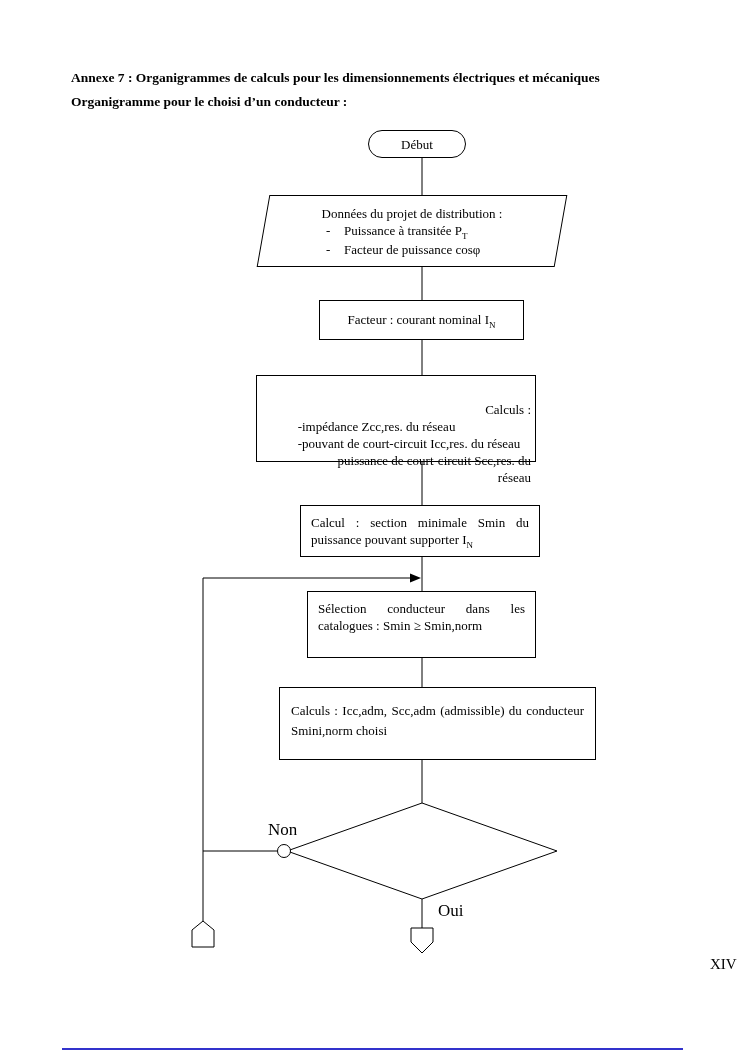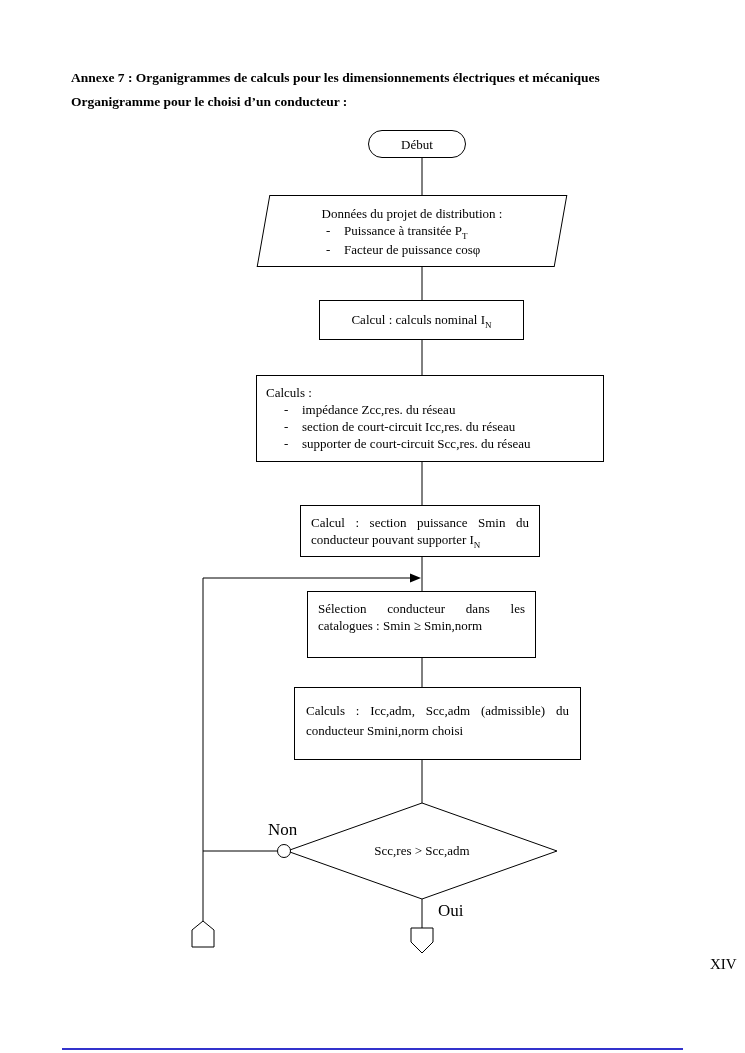--- a/index.html
+++ b/index.html
@@ -32,25 +32,25 @@
   }
   .center { display: flex; align-items: center; justify-content: center; }
   .start { left: 368px; top: 130px; width: 98px; height: 28px; border-radius: 14px; }
   .para { left: 263px; top: 195px; width: 298px; height: 72px; transform: skewX(-10deg); }
   .para-inner { width: 100%; height: 100%; transform: skewX(10deg); padding-top: 9px; }
   .para-title { text-align: center; }
   .para-items { padding-left: 62px; }
   .li { display: flex; }
   .li .dash { flex: 0 0 18px; }
   .calc-nominal { left: 319px; top: 300px; width: 205px; height: 40px; }
-  .calc-network { left: 256px; top: 375px; width: 348px; height: 87px; padding: 8px 4px 0 9px; }
+  .calc-network { left: 256px; top: 375px; width: 280px; height: 87px; padding: 25px 4px 0 9px; text-align: right; }
   .calc-network .items { padding-left: 18px; }
   .calc-smin { left: 300px; top: 505px; width: 240px; height: 52px; padding: 8px 10px; text-align: justify; }
   .selection { left: 307px; top: 591px; width: 229px; height: 67px; padding: 8px 10px; text-align: justify; }
-  .calc-adm { left: 294px; top: 687px; width: 287px; height: 73px; padding: 13px 11px; line-height: 20px; text-align: justify; }
+  .calc-adm { left: 279px; top: 687px; width: 317px; height: 73px; padding: 13px 11px; line-height: 20px; text-align: justify; }
   .decision-text {
     position: absolute; left: 287px; top: 803px; width: 270px; height: 96px;
     font-size: 13px; background: transparent;
   }
   .flow-label { position: absolute; font-size: 17px; background: transparent; }
   .label-non { left: 268px; top: 820px; }
   .label-oui { left: 438px; top: 901px; }
   .page-number { position: absolute; left: 710px; top: 956px; font-size: 15px; }
   .footer-rule { position: absolute; left: 62px; top: 1048px; width: 621px; height: 2px; background: #3333cc; }
   sub { font-size: 9px; line-height: 1; }
@@ -100,56 +100,53 @@
         </div>
         <div class="li">
           <span class="dash">-</span>
           <span><span>Facteur de puissance cosφ</span><sub></sub></span>
         </div>
       </div>
     </div>
   </div>
 
   <div class="node center calc-nominal">
-    <span><span>Calcul : calculs nominal I</span><sub>N</sub></span>
+    <span><span>Facteur : courant nominal I</span><sub>N</sub></span>
   </div>
 
   <div class="node calc-network">
     <div>Calculs :</div>
     <div class="items">
       <div class="li">
         <span class="dash">-</span>
         <span>impédance Zcc,res. du réseau</span>
       </div>
       <div class="li">
         <span class="dash">-</span>
-        <span>section de court-circuit Icc,res. du réseau</span>
+        <span>pouvant de court-circuit Icc,res. du réseau</span>
       </div>
       <div class="li">
         <span class="dash">-</span>
-        <span>supporter de court-circuit Scc,res. du réseau</span>
+        <span>puissance de court-circuit Scc,res. du réseau</span>
       </div>
     </div>
   </div>
 
   <div class="node calc-smin">
-    <span><span>Calcul : section puissance Smin du conducteur pouvant supporter I</span><sub>N</sub></span>
+    <span><span>Calcul : section minimale Smin du puissance pouvant supporter I</span><sub>N</sub></span>
   </div>
 
   <div class="node selection">
     <span>Sélection conducteur dans les catalogues : Smin ≥ Smin,norm</span>
   </div>
 
   <div class="node calc-adm">
     <span>Calculs : Icc,adm, Scc,adm (admissible) du conducteur Smini,norm choisi</span>
   </div>
 
-  <div class="decision-text center">
-    <span>Scc,res &gt; Scc,adm</span>
-  </div>
 
   <div class="flow-label label-non">Non</div>
   <div class="flow-label label-oui">Oui</div>
 
   <div class="page-number">XIV</div>
   <div class="footer-rule"></div>
 
 </div>
 
 </body></html>

